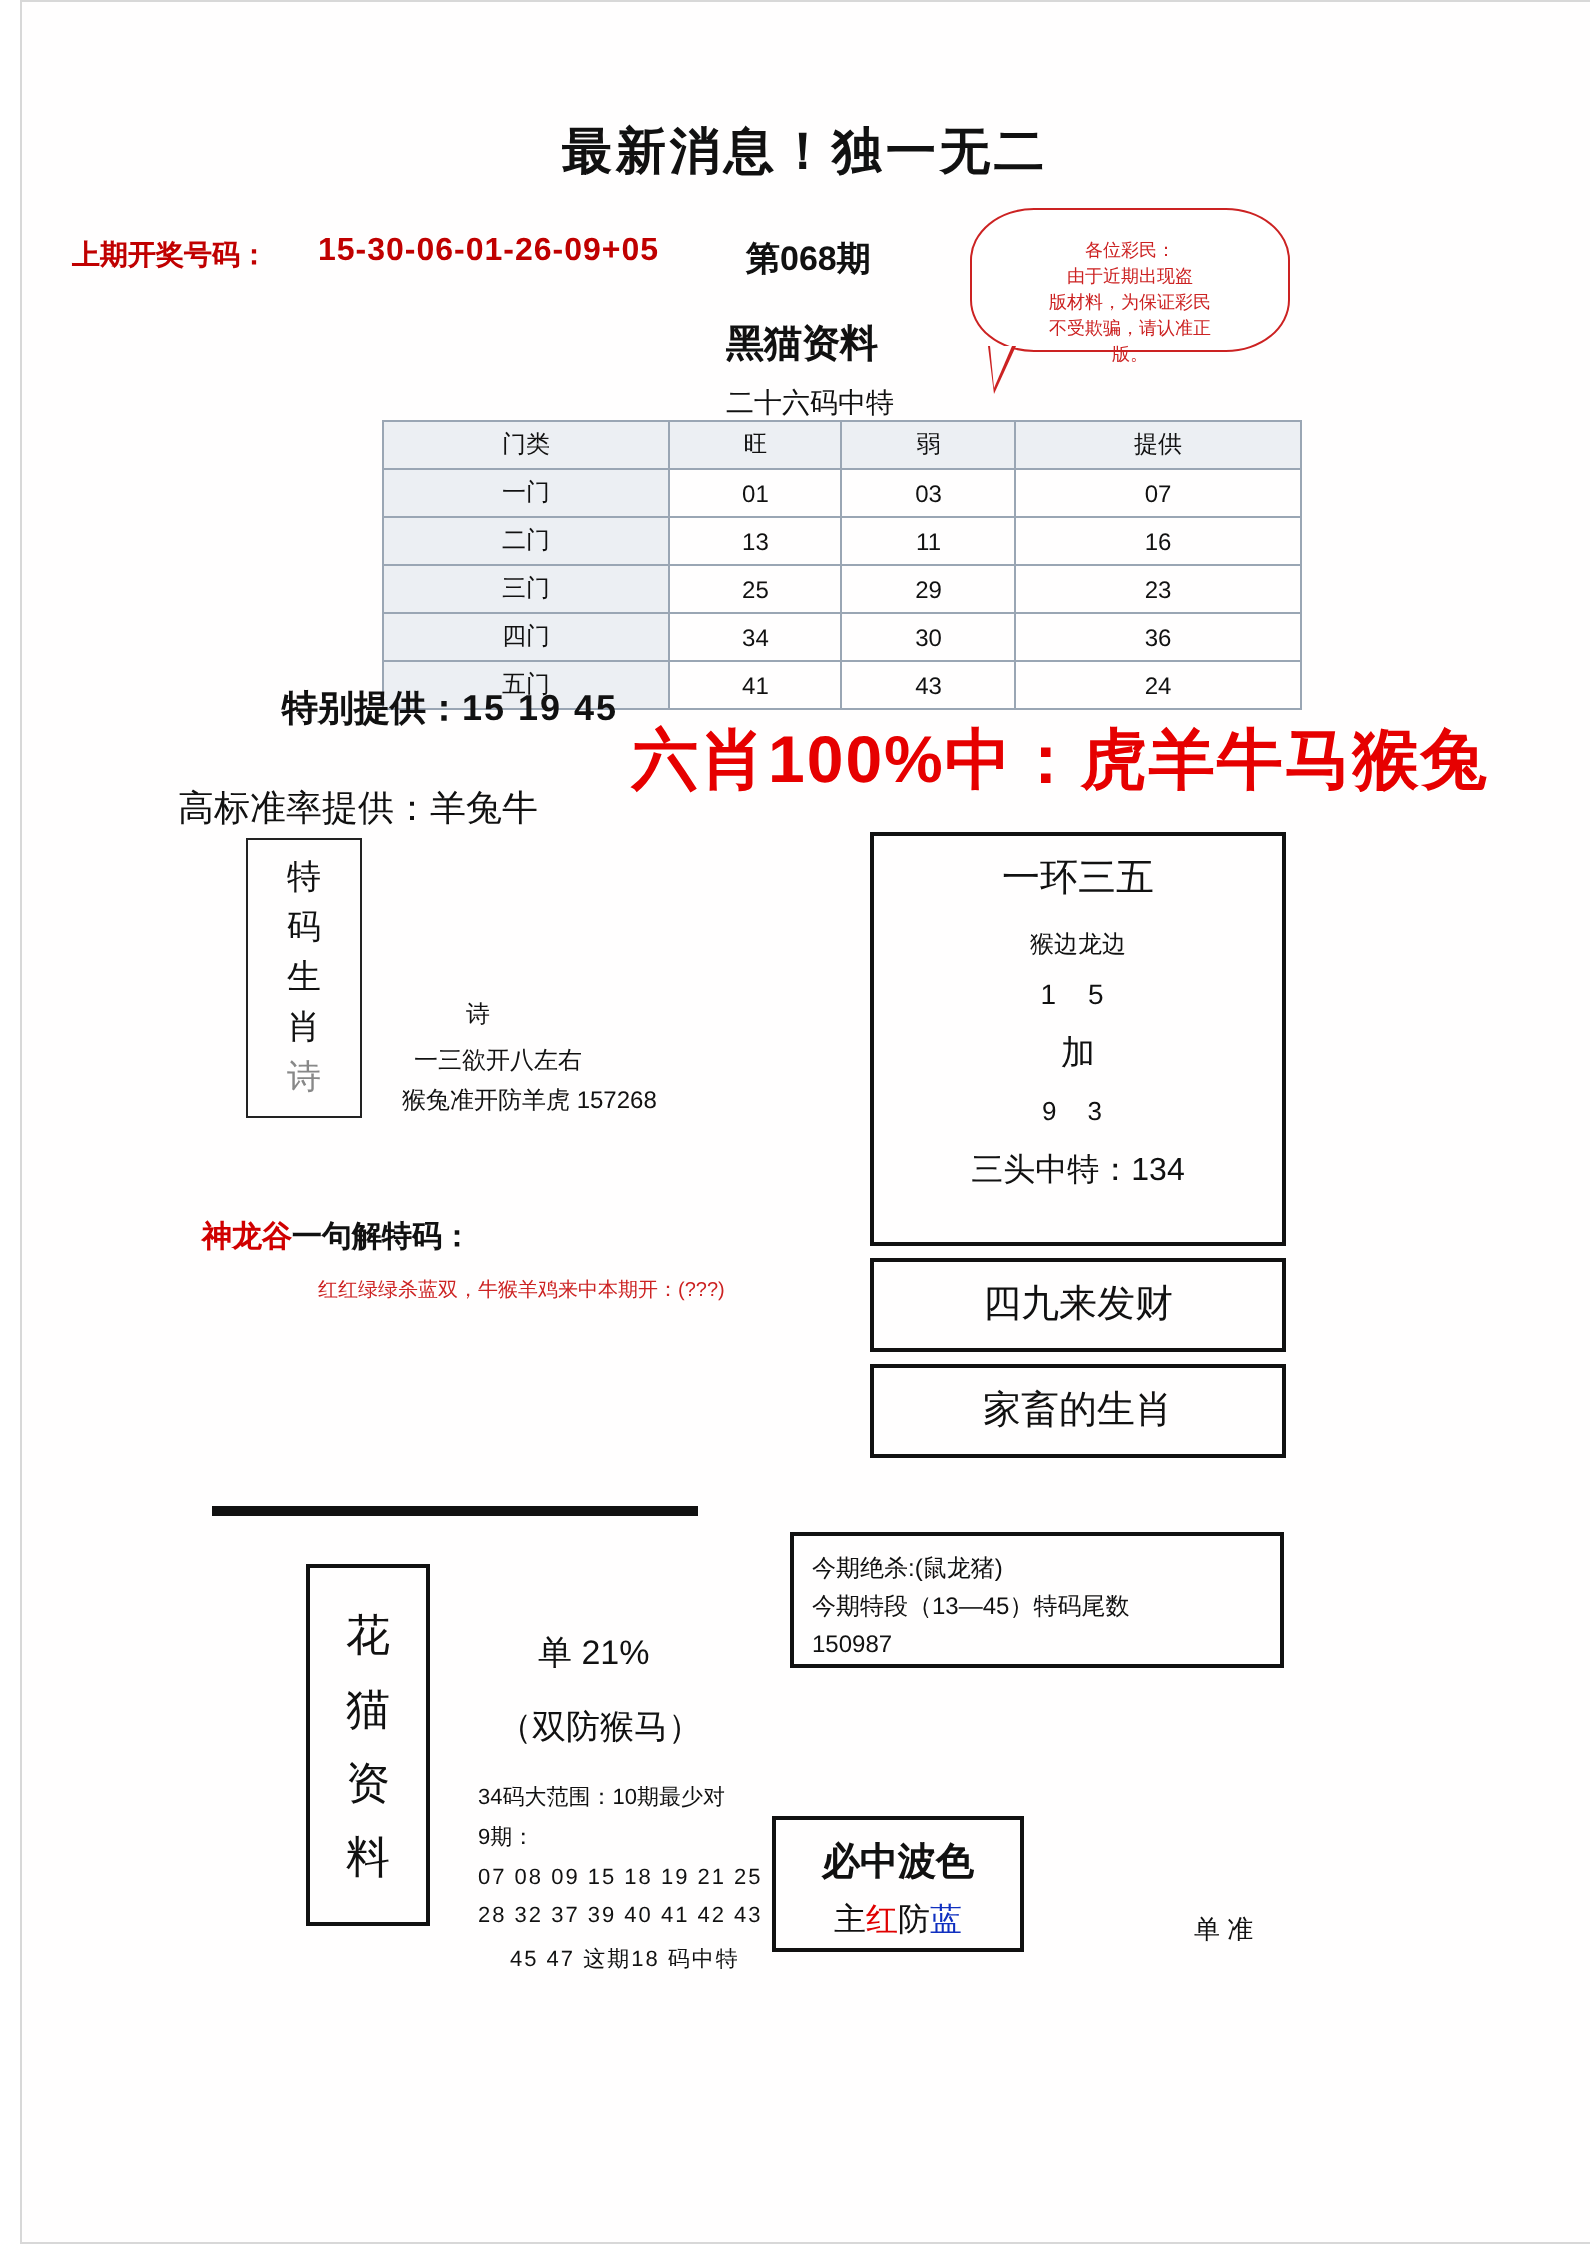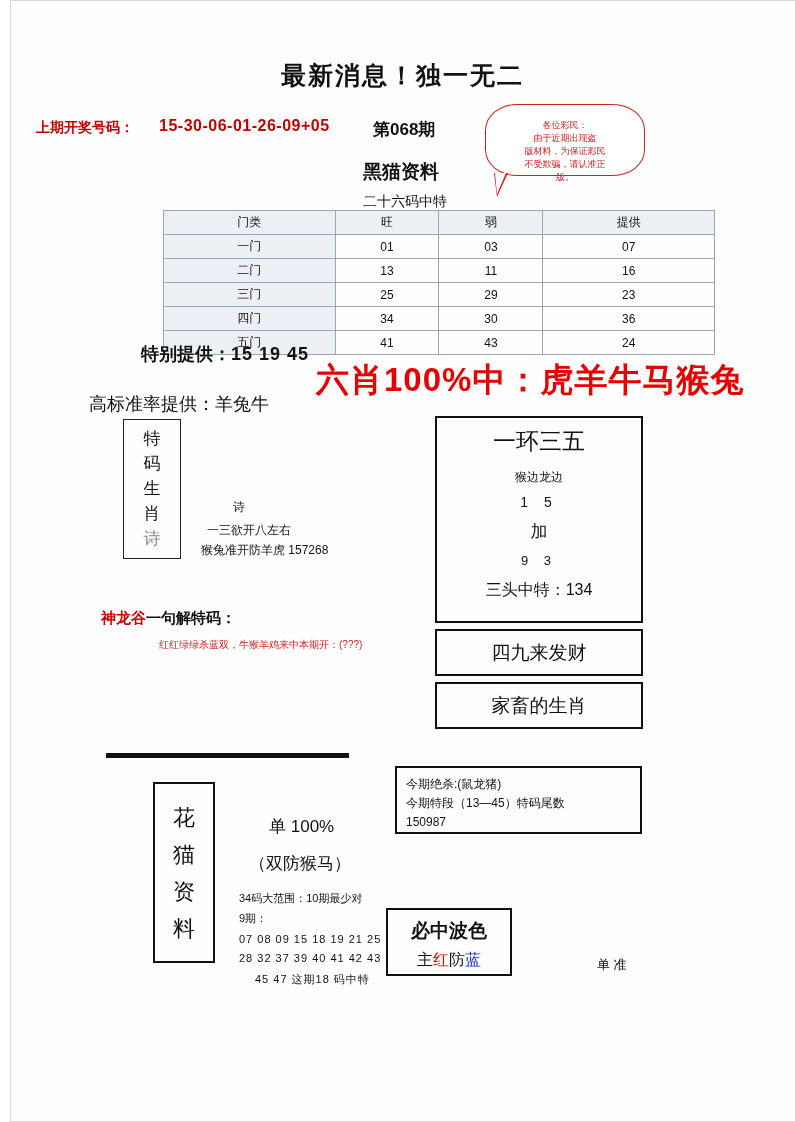--- a/index.html
+++ b/index.html
@@ -91,22 +91,22 @@
     position: absolute;
     left: 9px; bottom: -19px;
     width: 0; height: 0;
     border-left: 2px solid transparent;
     border-right: 9px solid transparent;
     border-top: 21px solid #fff;
   }
 
   
   #main-table {
-    left: 152px; top: 209px;
-    width: 552px;
+    left: 180px; top: 209px;
+    width: 460px;
     border-collapse: collapse;
     font-size: 12px;
   }
   #main-table th, #main-table td {
     border: 1px solid #9aa6b4;
     text-align: center;
     height: 21px;
     font-weight: normal;
     color: #111;
   }
@@ -175,21 +175,21 @@
   
   #rbox-1 {
     left: 424px; top: 415px;
     width: 208px; height: 207px;
     border: 2px solid #111;
     box-sizing: border-box;
     text-align: center;
     color: #111;
   }
   #rbox-1 .l1 { margin-top: 16px; font-size: 19px; }
-  #rbox-1 .l2 { margin-top: 8px;  font-size: 23px; }
+  #rbox-1 .l2 { margin-top: 8px;  font-size: 19px; }
   #rbox-1 .l3 { margin-top: 12px; font-size: 12px; }
   #rbox-1 .l4 { margin-top: 8px;  font-size: 14px; letter-spacing: 6px; }
   #rbox-1 .l5 { margin-top: 10px; font-size: 17px; }
   #rbox-1 .l6 { margin-top: 10px; font-size: 13px; letter-spacing: 6px; }
   #rbox-1 .l7 { margin-top: 12px; font-size: 16px; }
 
   #rbox-2 {
     left: 424px; top: 628px;
     width: 208px; height: 47px;
     border: 2px solid #111;
@@ -376,21 +376,21 @@
 
   <div class="abs" id="hr-thick"></div>
 
   <div class="abs" id="vert-box-2">
     <span>花</span>
     <span>猫</span>
     <span>资</span>
     <span>料</span>
   </div>
 
-  <div class="abs" id="dan100">单 100%</div>
+  <div class="abs" id="dan100">单 21%</div>
   <div class="abs" id="shuangfang">（双防猴马）</div>
   <div class="abs" id="range-line1">34码大范围：10期最少对</div>
   <div class="abs" id="range-line2">9期：</div>
   <div class="abs" id="range-row1">07 08 09 15 18 19 21 25</div>
   <div class="abs" id="range-row2">28 32 37 39 40 41 42 43</div>
   <div class="abs" id="range-row3">45 47  这期18 码中特</div>
 
   <div class="abs" id="bosebox">
     <div class="t1">必中波色</div>
     <div class="t2">

